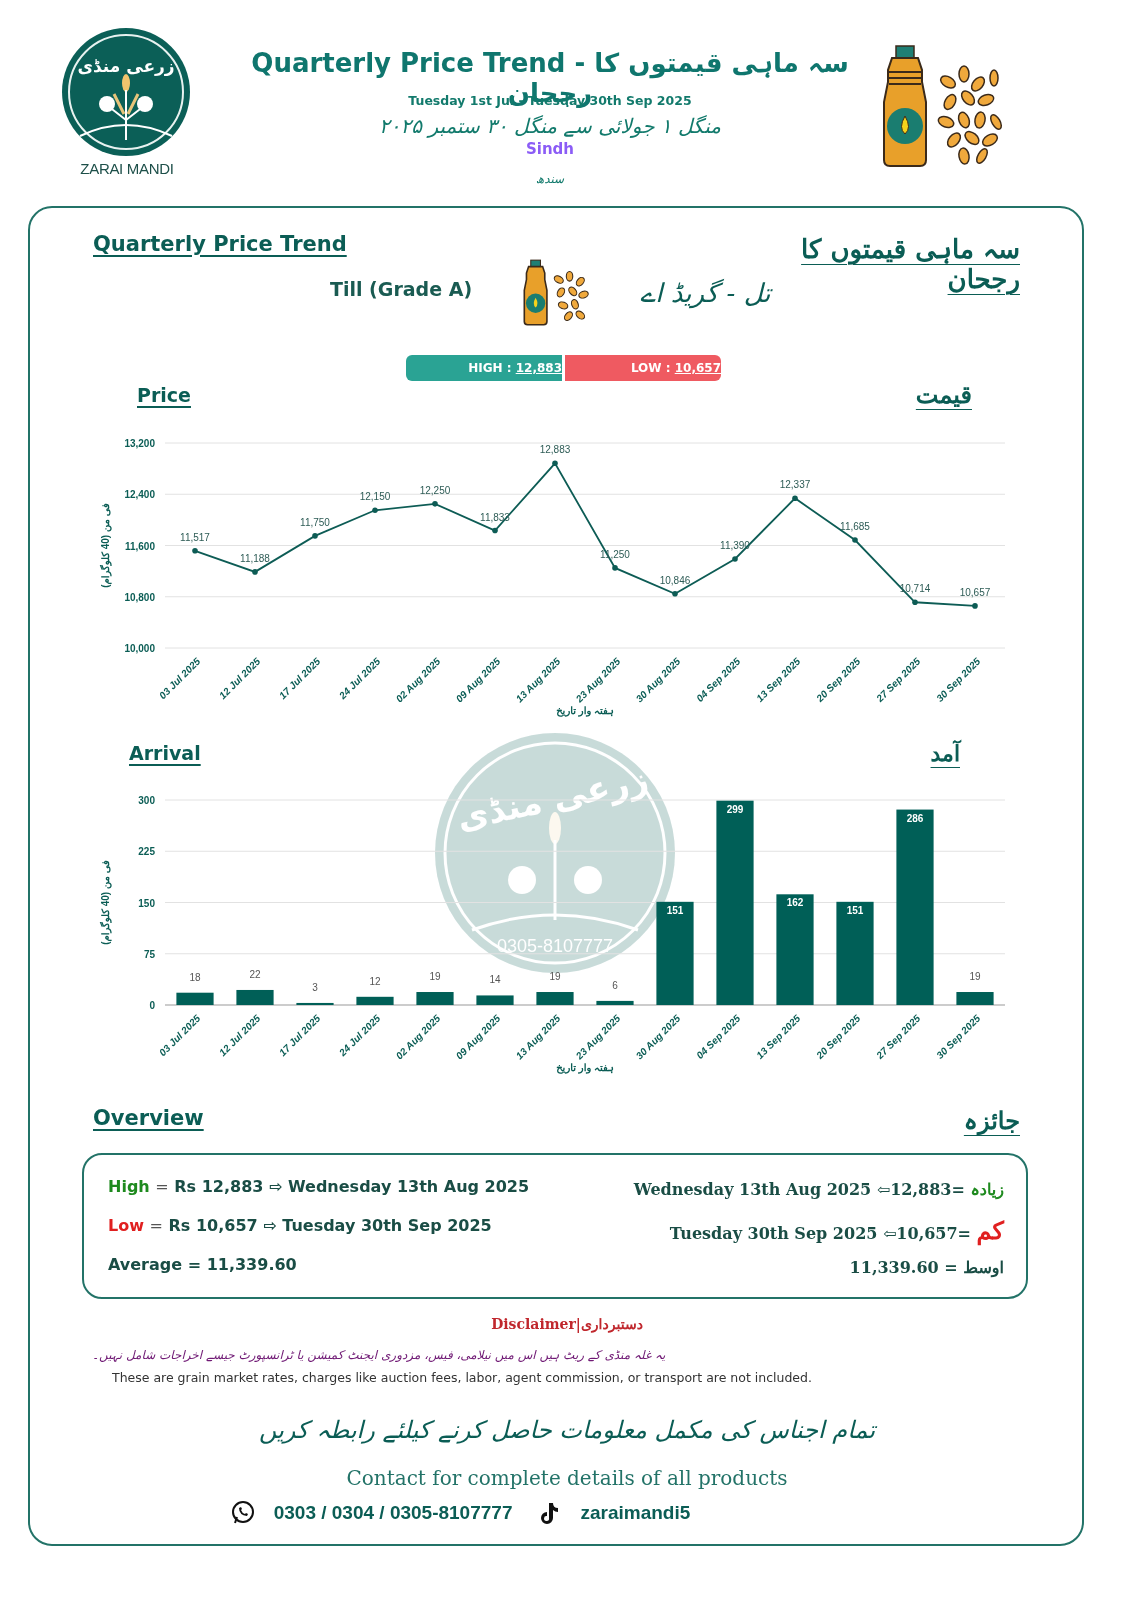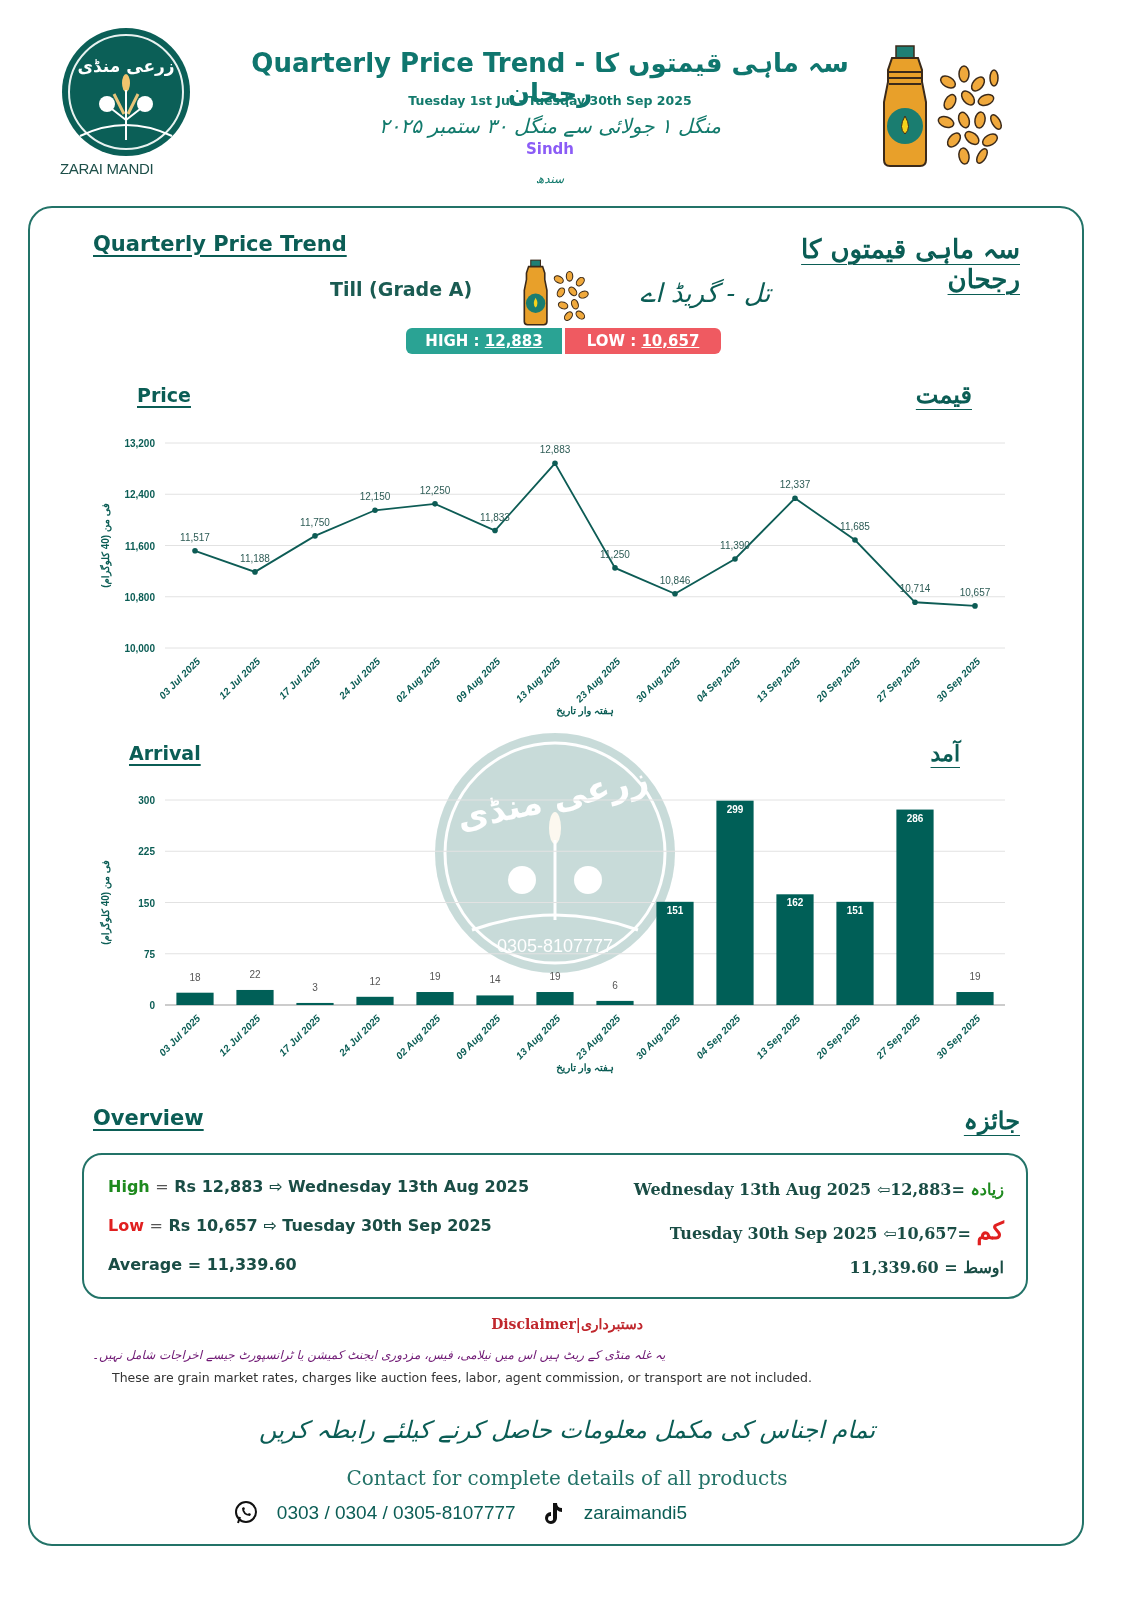--- a/index.html
+++ b/index.html
@@ -2,34 +2,34 @@
 <html><head>
 <meta charset="utf-8">
 <style>
   * { box-sizing: border-box; margin: 0; padding: 0; }
   body { width: 1134px; height: 1600px; background: #ffffff; font-family: "DejaVu Sans", sans-serif; color: #0b5d55; position: relative; overflow: hidden; }
   .abs { position: absolute; }
 
   
   .logo { left: 62px; top: 28px; width: 128px; height: 128px; border-radius: 50%; background: #0b5f57; }
   .logo-ring { left: 68px; top: 34px; width: 116px; height: 116px; border-radius: 50%; border: 2px solid #e8f2f0; }
-  .logo-text { left: 60px; top: 160px; width: 134px; font-size: 15px; color: #1d4f49; font-family: "Liberation Sans", sans-serif; letter-spacing: -0.3px; }
+  .logo-text { left: 60px; top: 160px; width: 134px; text-align: center; font-size: 15px; color: #1d4f49; font-family: "Liberation Sans", sans-serif; letter-spacing: -0.3px; }
   .title-main { left: 250px; top: 48px; width: 600px; text-align: center; font-size: 26px; font-weight: bold; color: #0f766e; font-family: "DejaVu Sans", sans-serif; }
   .date-en { left: 290px; top: 93px; width: 520px; text-align: center; font-size: 12.5px; font-weight: bold; color: #127a6c; }
   .date-ur { left: 290px; top: 114px; width: 520px; text-align: center; font-size: 20px; color: #127a6c; font-family: "DejaVu Serif", serif; font-style: italic; }
   .region-en { left: 290px; top: 140px; width: 520px; text-align: center; font-size: 15px; font-weight: bold; color: #8b5cf6; }
   .region-ur { left: 290px; top: 172px; width: 520px; text-align: center; font-size: 12px; color: #127a6c; font-style: italic; }
 
   
   .card { left: 28px; top: 206px; width: 1056px; height: 1340px; border: 2.5px solid #237368; border-radius: 24px; }
   .sec-title { font-size: 21px; font-weight: bold; color: #0b5d55; text-decoration: underline; text-decoration-thickness: 1.5px; text-underline-offset: 4px; }
   .sec-ur { font-size: 26px; font-weight: bold; color: #0b5d55; font-family: "DejaVu Serif", serif; text-decoration: underline; text-underline-offset: 6px; text-decoration-thickness: 1px; }
   .commodity-en { left: 330px; top: 278px; font-size: 19px; font-weight: bold; color: #1a5b52; }
   .commodity-ur { left: 640px; top: 278px; font-size: 26px; color: #0b5d55; font-family: "DejaVu Serif", serif; font-style: italic; }
-  .hl-badge { top: 328px; height: 26px; width: 156px; text-align: center; color: #fff; font-size: 15px; font-weight: bold; line-height: 26px; }
+  .hl-badge { top: 355px; height: 26px; width: 156px; text-align: right; color: #fff; font-size: 12px; font-weight: bold; line-height: 26px; }
   .hl-badge span.u { text-decoration: underline; }
   .badge-high { left: 406px; background: #2aa394; border-radius: 6px 0 0 6px; }
   .badge-low { left: 565px; background: #ef5a61; border-radius: 0 6px 6px 0; }
 
   .chart-svg text { font-family: "Liberation Sans", sans-serif; }
 
   
   .ov-box { left: 82px; top: 1153px; width: 946px; height: 146px; border: 2px solid #237368; border-radius: 20px; }
   .ov-line { font-size: 16px; font-weight: bold; color: #1a4d45; }
   .ov-high-lbl { color: #1e8a1e; }
@@ -37,21 +37,21 @@
   .ov-eq { font-weight: normal; color: #555; }
   .ov-ur { font-family: "DejaVu Serif", serif; font-size: 16px; font-weight: bold; color: #1a4d45; text-align: right; }
   .ov-ur .g { color: #1e8a1e; }
   .ov-ur .r { color: #e02020; font-size: 24px; }
 
   .disc-title { left: 0; top: 1316px; width: 1134px; text-align: center; font-family: "DejaVu Serif", serif; font-size: 14px; font-weight: bold; color: #c0272d; }
   .disc-ur { left: 92px; top: 1348px; width: 928px; text-align: left; font-size: 12px; color: #701a75; font-family: "DejaVu Serif", serif; font-style: italic; }
   .disc-en { left: 92px; top: 1370px; width: 928px; font-size: 12.5px; color: #333; font-family: "DejaVu Sans", sans-serif; margin-left: 20px; }
   .contact-ur { left: 0; top: 1416px; width: 1134px; text-align: center; font-size: 24px; color: #0b5d55; font-family: "DejaVu Serif", serif; font-style: italic; }
   .contact-en { left: 0; top: 1466px; width: 1134px; text-align: center; font-size: 20px; color: #237368; font-family: "DejaVu Serif", serif; }
-  .contact-row { left: 0; top: 1500px; width: 920px; display: flex; justify-content: center; align-items: center; gap: 18px; font-size: 19px; color: #0b5d55; font-family: "Liberation Sans", sans-serif; }
+  .contact-row { left: 0; top: 1500px; width: 920px; display: flex; justify-content: center; align-items: center; gap: 18px; font-size: 19px; color: #0b5d55; font-family: "Liberation Sans", sans-serif; font-weight: bold; }
 </style>
 </head>
 <body>
 
 <div class="abs logo"></div>
 <div class="abs logo-ring"></div>
 <svg class="abs" style="left:62px;top:28px" width="128" height="128">
   <text x="64" y="44" text-anchor="middle" fill="#fff" font-size="17" font-family="DejaVu Sans, sans-serif" font-weight="bold">زرعی منڈی</text>
   <ellipse cx="64" cy="55" rx="4" ry="9" fill="#f2c46d"></ellipse>
   <line x1="64" y1="62" x2="64" y2="112" stroke="#fff" stroke-width="2"></line>

